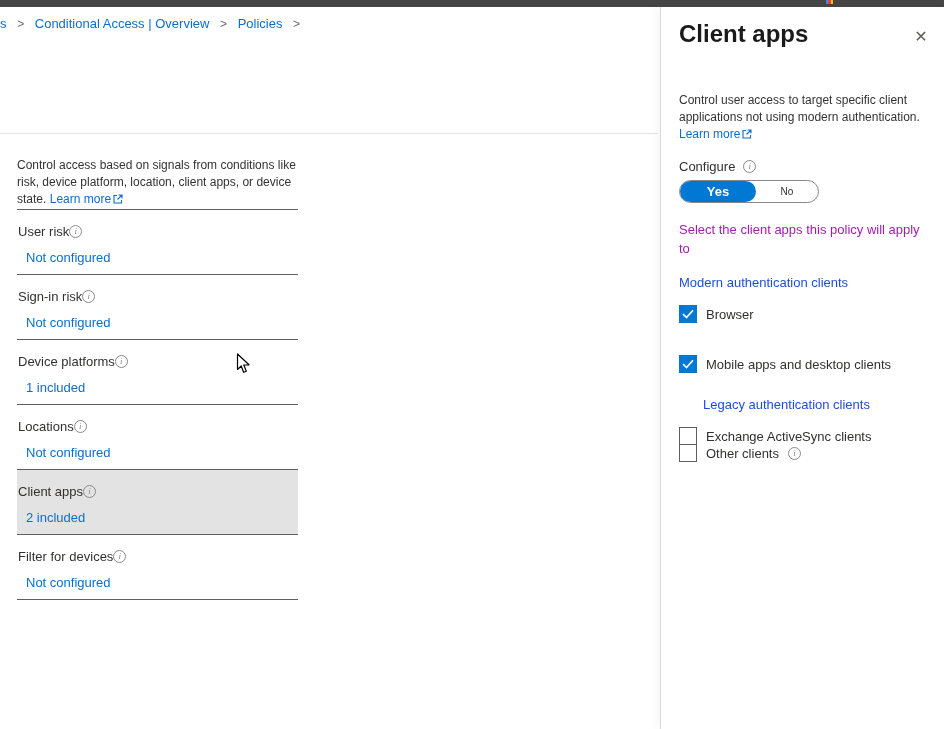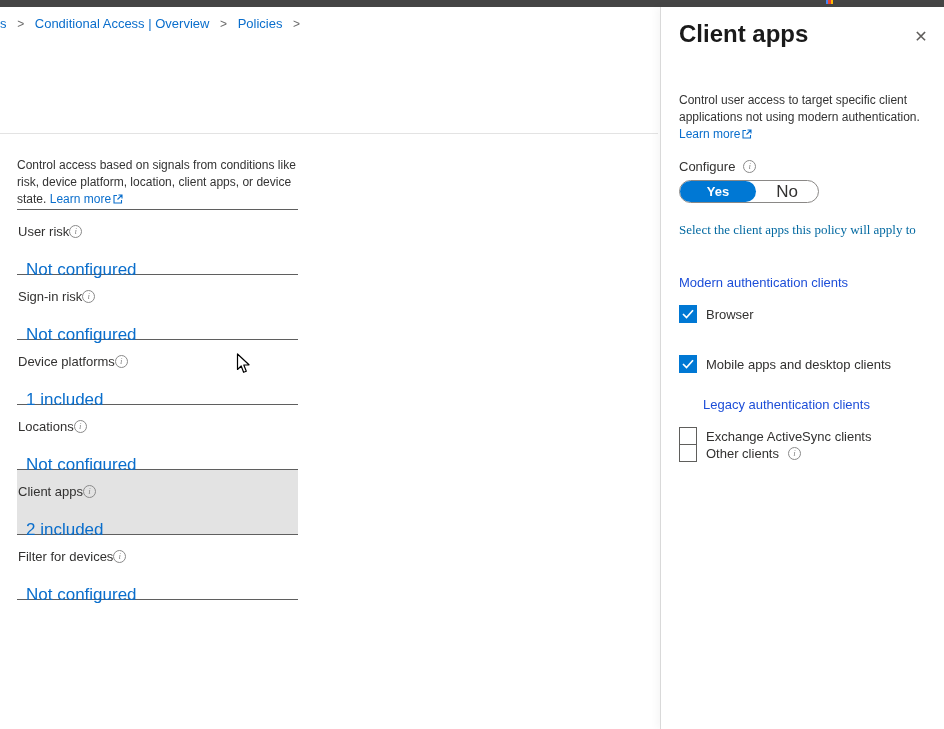--- a/index.html
+++ b/index.html
@@ -22,22 +22,22 @@
   
   .conditions { position:absolute; left:17px; top:157px; width:281px; }
   .cond-desc { font-size:12px; line-height:17px; color:#333333; }
   .cond-desc a { color:#0a6ecc; text-decoration:none; }
   .ext-icon { display:inline-block; vertical-align:-1px; margin-left:2px; color:#0a6ecc; }
   .cond-list { margin-top:0; border-top:1px solid #5f5f5f; }
   .cond-row { position:relative; height:65px; border-bottom:1px solid #5f5f5f; }
   .cond-row.selected { background:#e3e3e3; }
   .cond-label-line { padding-top:14px; font-size:13px; color:#323130;
     display:flex; align-items:center; gap:0; padding-left:1px; }
-  .cond-value { display:inline-block; margin-top:21px; margin-left:9px;
-    font-size:17px; color:#0a6ecc; text-decoration:none; cursor:pointer; }
+  .cond-value { display:inline-block; margin-top:11px; margin-left:9px;
+    font-size:13px; color:#0a6ecc; text-decoration:none; cursor:pointer; }
 
   .info { display:inline-flex; align-items:center; justify-content:center;
     width:13px; height:13px; border:1px solid #8a8a8a; border-radius:50%;
     color:#8a8a8a; font-size:9px; line-height:11px;
     font-family:"Liberation Serif",serif; font-style:italic; flex:none; }
 
   
   .cursor { position:absolute; left:236px; top:353px; pointer-events:none; }
 
   
@@ -52,25 +52,25 @@
   .panel-desc a { color:#0a6ecc; text-decoration:none; }
 
   .configure-row { position:absolute; left:18px; top:152px; font-size:13px; color:#323130;
     display:flex; align-items:center; gap:8px; }
 
   .toggle { position:absolute; left:18px; top:173px; width:140px; height:23px;
     border:1px solid #8a8886; border-radius:12px; display:flex; cursor:pointer; background:#fff; }
   .toggle-yes { width:76px; height:21px; border-radius:11px; background:#0078d4;
     color:#ffffff; font-size:13px; font-weight:700; display:flex; align-items:center;
     justify-content:center; }
-  .toggle-no { flex:1; height:21px; color:#323130; font-size:17px;
+  .toggle-no { flex:1; height:21px; color:#323130; font-size:10px;
     display:flex; align-items:center; justify-content:center; }
 
   .select-prompt { position:absolute; left:18px; top:213px; width:242px;
-    font-size:13px; line-height:19px; color:#0369a1;font-family:Liberation Serif, serif; }
+    font-size:13px; line-height:19px; color:#a21caf; }
 
   .group-label { position:absolute; left:18px; font-size:13px; color:#1d4ed8; }
   .cb-row { position:absolute; left:18px; display:flex; align-items:center; gap:9px;
     font-size:13px; color:#323130; cursor:pointer; }
   .cb { width:18px; height:18px; flex:none; display:flex; align-items:center; justify-content:center; }
   .cb.checked { background:#0078d4; border:1px solid #0078d4; }
   .cb.unchecked { background:#ffffff; border:1px solid #5f5e5c; }
 </style>
 </head>
 <body>

